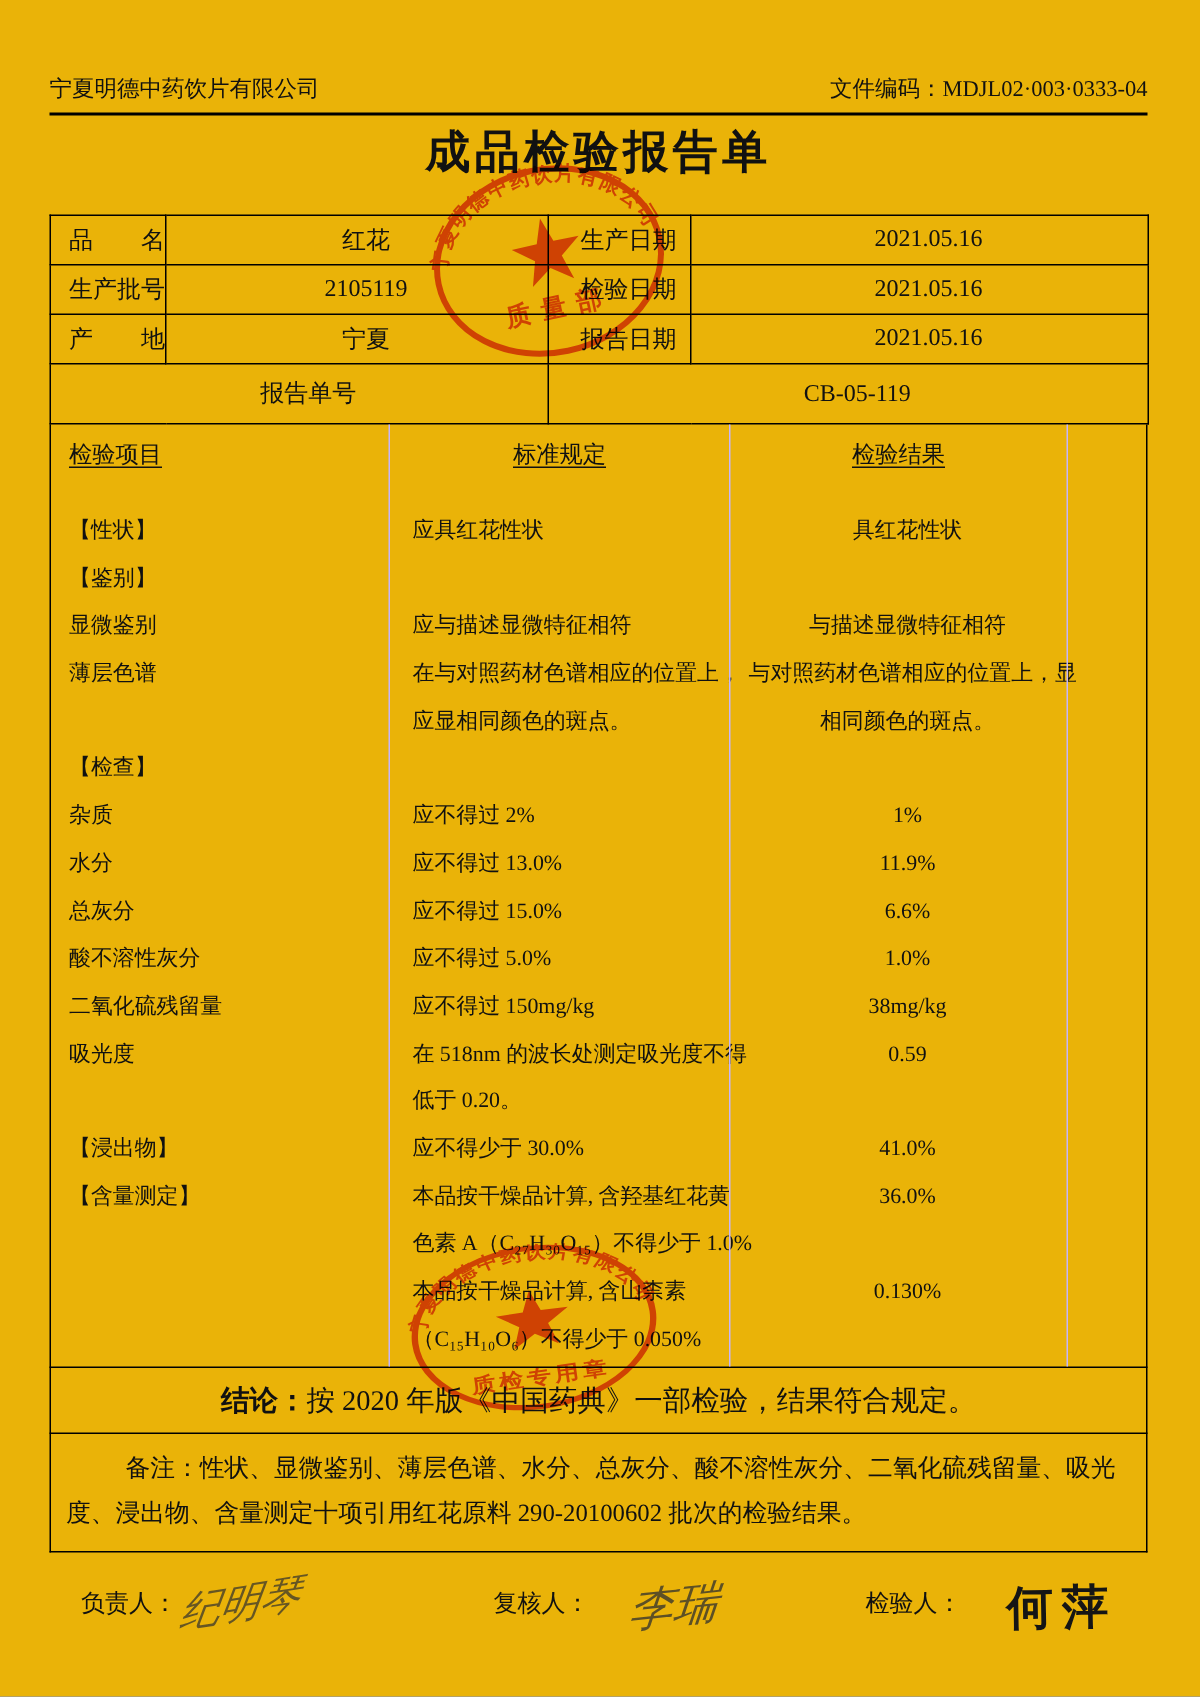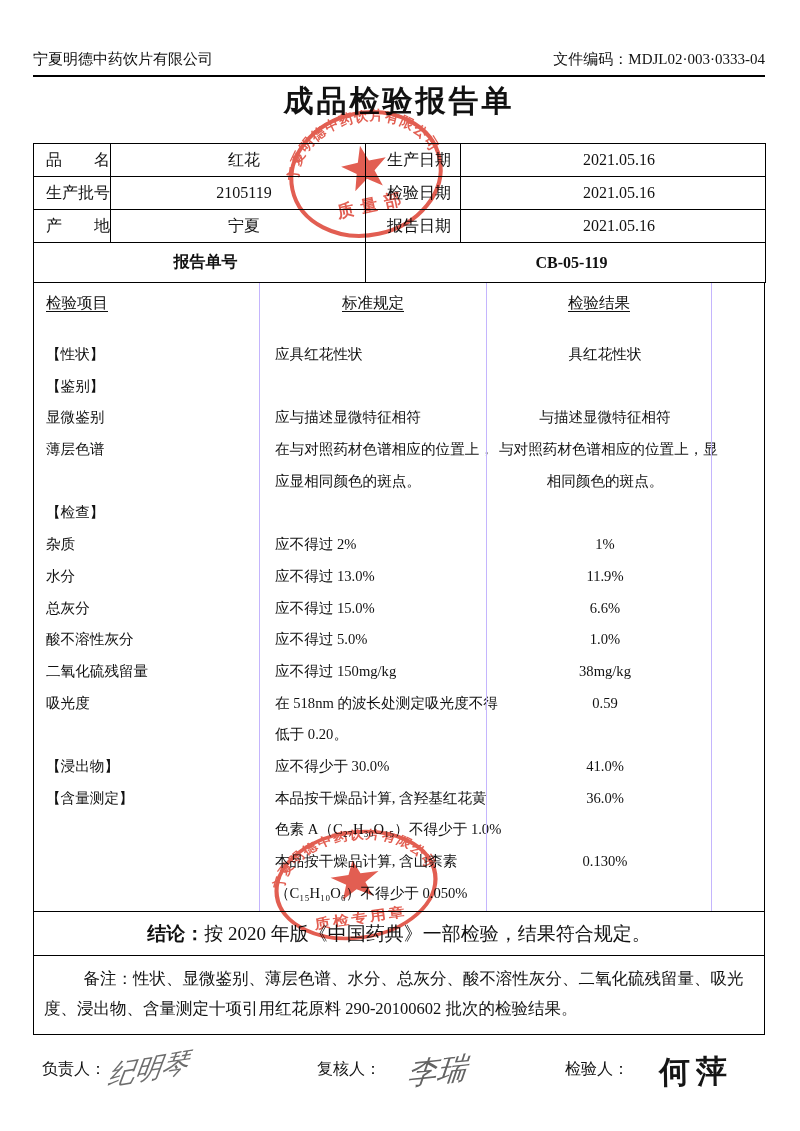--- a/index.html
+++ b/index.html
@@ -1,21 +1,21 @@
 <!DOCTYPE html>
 <html><head>
 <meta charset="utf-8">
 <style>
   * { margin: 0; padding: 0; box-sizing: border-box; }
   html,body { background: #888; }
   .page {
     position: relative;
     width: 800px; height: 1131px;
     margin: 0 auto;
-    background: #ffffff;
+    background: #eab308;
     font-family: "Liberation Serif", serif;
     color: #111;
     overflow: hidden;
   }
   .content { position: absolute; left: 33px; top: 0; width: 732px; }
 
   
   .hdr {
     display: flex; justify-content: space-between; align-items: flex-end;
     padding-top: 50px; padding-bottom: 6px;
@@ -30,21 +30,21 @@
   
   table.info {
     border-collapse: collapse; width: 732px; margin-top: 21px;
     font-size: 16px; table-layout: fixed;
   }
   table.info td { border: 1.5px solid #000; padding: 0 0 0 12px; height: 33px; text-align: center; }
   td.c1 { width: 77px;  padding-left: 12px; }
   td.c2 { width: 255px; }
   td.c3 { width: 95px;  padding-left: 8px; }
   td.c4 { width: 305px; }
-  tr.last td { height: 40px; font-weight: bold; }
+  tr.last td { height: 40px; }
 
   
   .main-table {
     display: grid; grid-template-columns: 225px 227px 225px 55px;
     border: 1.5px solid #000; border-top: none;
     font-size: 14.6px;
   }
   .mt-col { border-left: 1px solid #c4b5fd; }
   .mt-col:first-child { border-left: none; }
   .mt-head { height: 40px; display: flex; align-items: center; justify-content: center; font-size: 15.5px; }
@@ -68,21 +68,21 @@
     padding: 8px 10px 10px 10px; font-size: 16.5px; line-height: 30px;
   }
   .remark p { text-indent: 2.4em; }
   .remark b { font-weight: normal; }
 
   
   .signs {
     display: flex; margin-top: 16px; font-size: 16px; align-items: flex-start;
   }
   .sig-group { display: flex; align-items: flex-start; }
-  .sig-g1 { margin-left: 9px; }
+  .sig-g1 { margin-left: 21px; }
   .sig-g2 { margin-left: 128px; }
   .sig-g3 { margin-left: 98px; }
   .sig-label { padding-top: 8px; white-space: nowrap; }
   .sig-name {
     display: inline-block; color: #2f2f2f;
     font-style: italic;
   }
   .sig-1 { font-size: 27px; transform: rotate(-9deg) skewX(-18deg); opacity: .7; margin-left: 2px; }
   .sig-2 { font-size: 30px; transform: rotate(-6deg) skewX(-12deg); opacity: .75; margin-left: 26px; }
   .sig-3 { font-size: 31px; font-style: normal; font-weight: bold; color: #151515;

